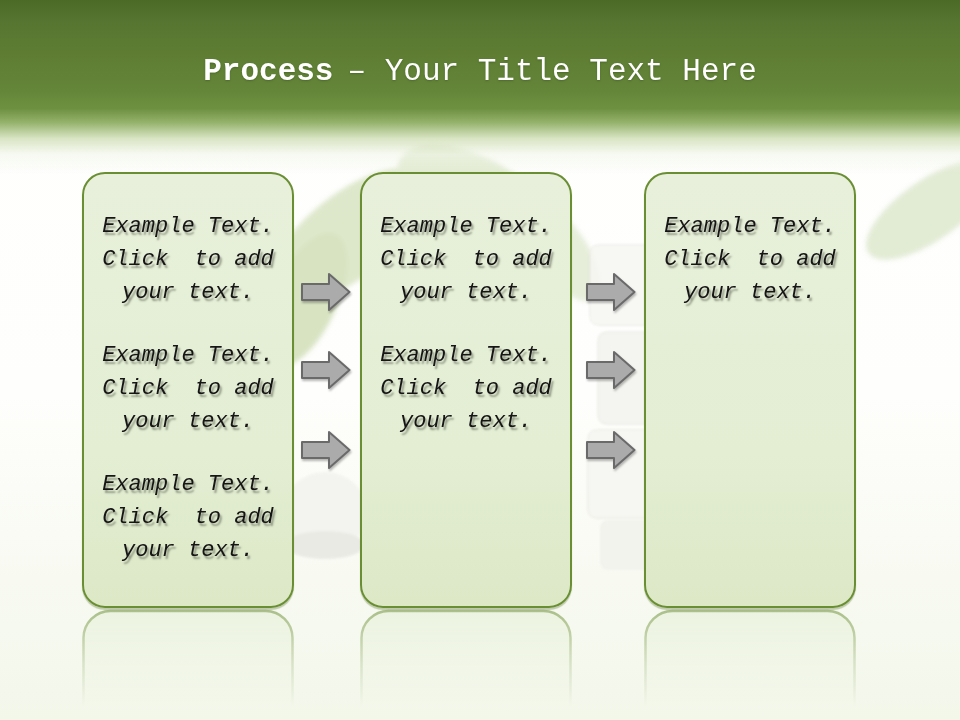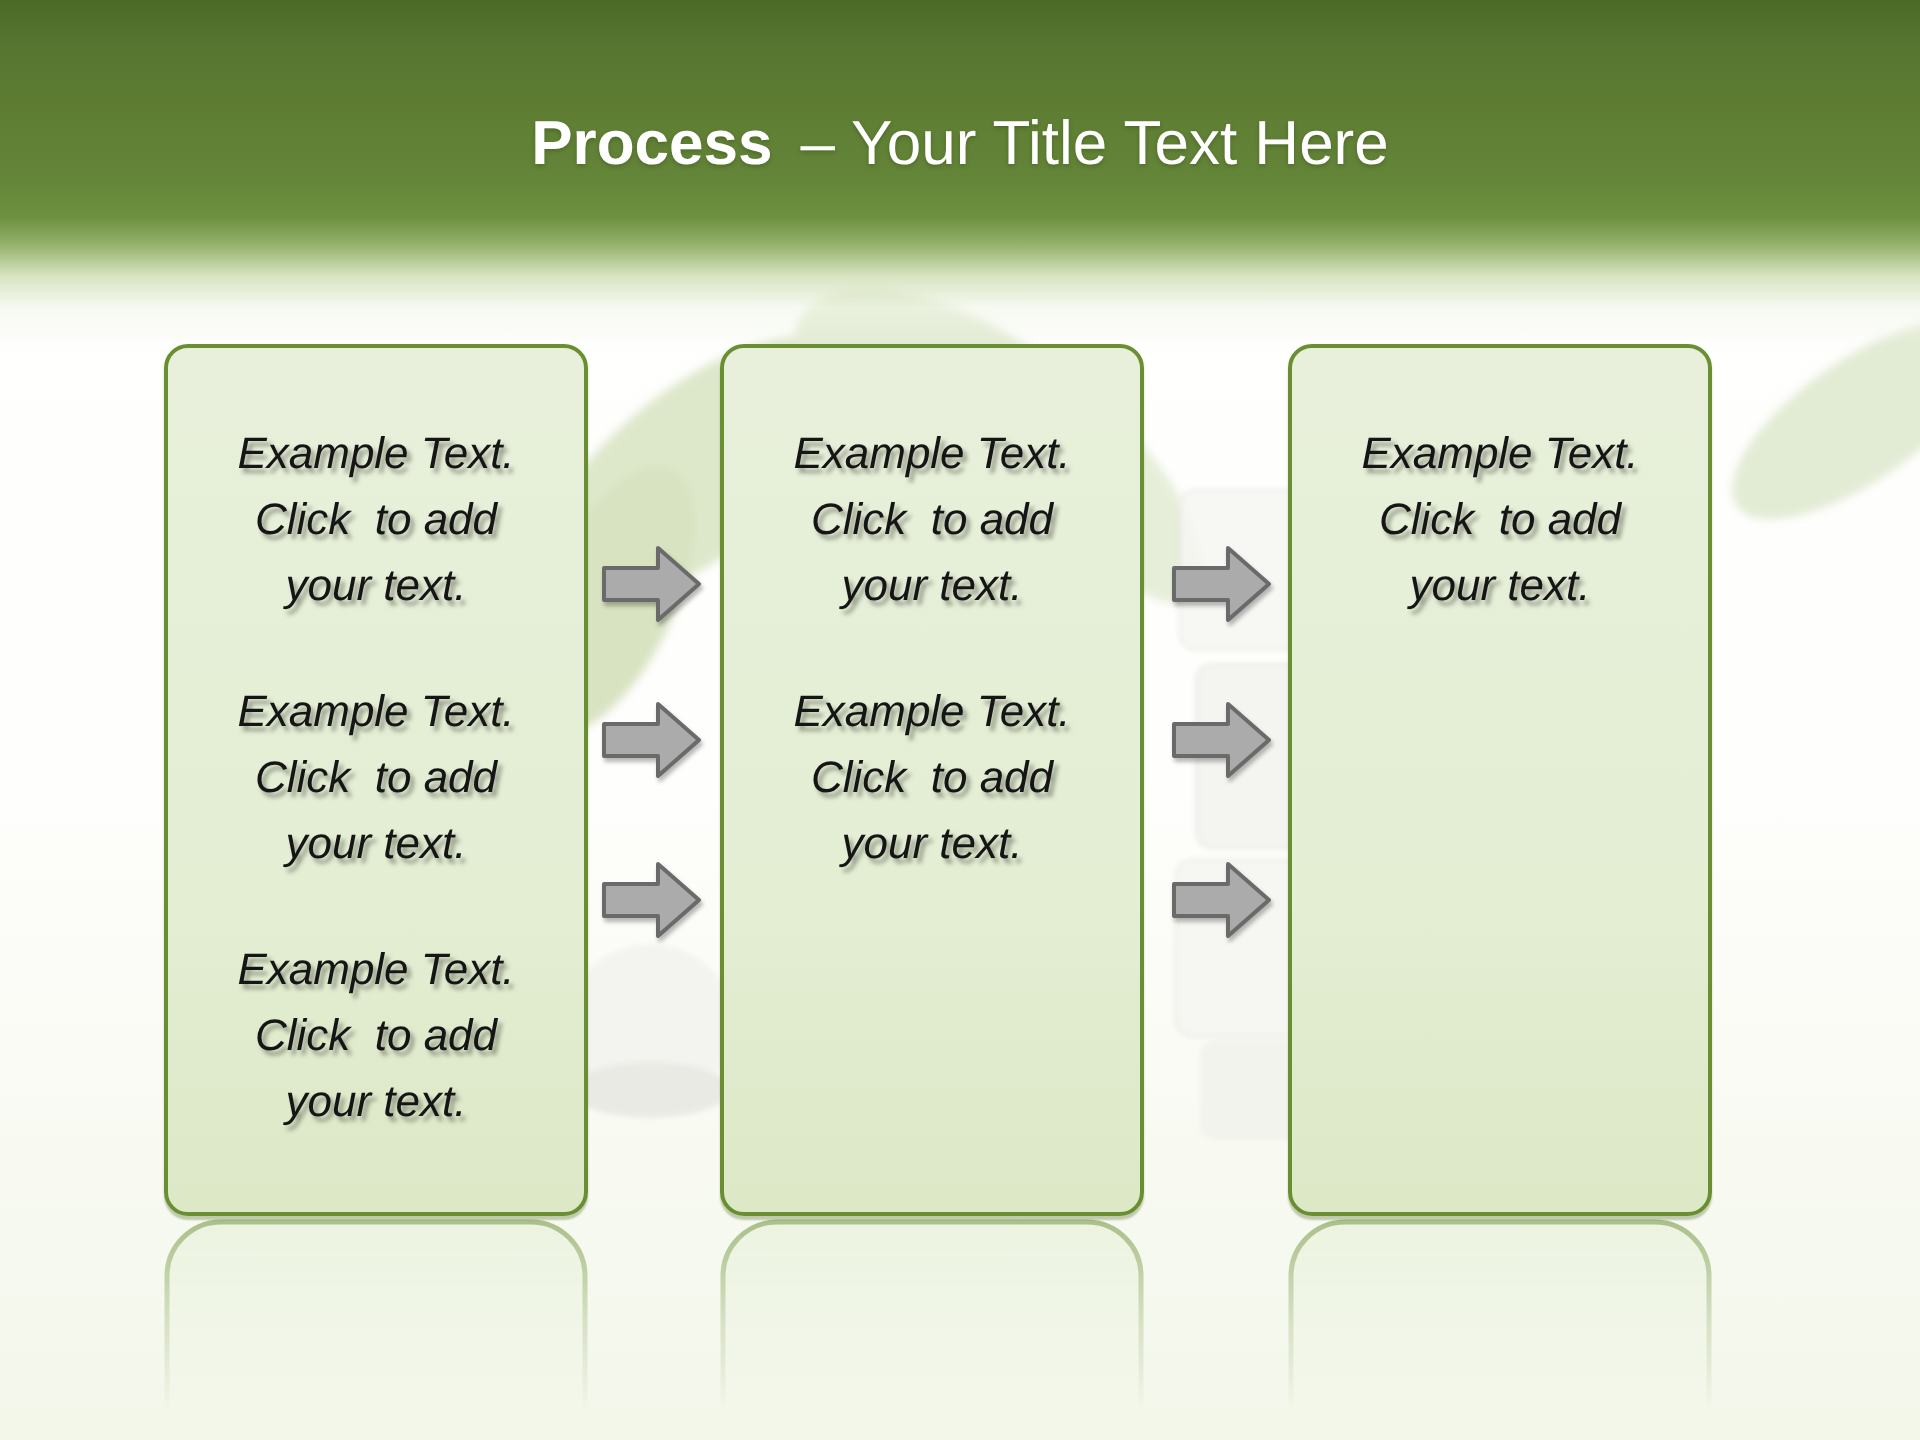--- a/index.html
+++ b/index.html
@@ -1,19 +1,19 @@
 <!DOCTYPE html>
 <html><head>
 <meta charset="utf-8">
 <style>
   html,body { margin:0; padding:0; background:#fff; }
   .slide {
     position:relative; width:960px; height:720px; overflow:hidden;
     background:linear-gradient(180deg,#ffffff 0%,#fefefc 55%,#f3f7ea 100%);
-    font-family:Liberation Sans, sans-serif;
+    font-family:Liberation Mono, monospace;
   }
   
   .watermarks { position:absolute; inset:0; z-index:1; }
   .reflections { position:absolute; left:0; top:609px; z-index:2; }
   .header {
     position:absolute; top:0; left:0; right:0; height:175px; z-index:3;
     background:linear-gradient(180deg,
       #4a6a26 0%, #567530 12%, #5e7d33 30%, #648639 52%, #6d9040 62%,
       rgba(140,172,95,0.92) 70%, rgba(203,219,174,0.75) 79%,
       rgba(240,245,231,0.55) 88%, rgba(255,255,255,0) 100%);
@@ -21,21 +21,21 @@
   .title {
     position:absolute; top:52px; left:0; width:100%; text-align:center;
     color:#ffffff; font-size:31px; line-height:40px; z-index:4;
     text-shadow:0 1px 2px rgba(40,60,15,0.35);
   }
   .title .kw { font-weight:bold; }
   .title .rest { font-weight:normal; margin-left:14px; }
 
   .process-box {
     position:absolute; top:172px; width:212px; height:436px; box-sizing:border-box;
-    border:2.5px solid #6a8f33; border-radius:12px;
+    border:2.5px solid #6a8f33; border-radius:23px;
     background:linear-gradient(180deg,#e8f0db 0%,#e3eed3 65%,#dce8c6 100%);
     box-shadow:0 2px 1px rgba(86,112,46,0.35);
     padding:36px 8px 0; z-index:5;
   }
   .b1 { left:82px; } .b2 { left:360px; } .b3 { left:644px; }
 
   .ph {
     font-style:italic; font-size:22px; line-height:33px; color:#151515;
     text-align:center; white-space:pre-wrap; margin:0 0 30px;
     text-shadow:2px 2.5px 2px rgba(90,95,80,0.6);

